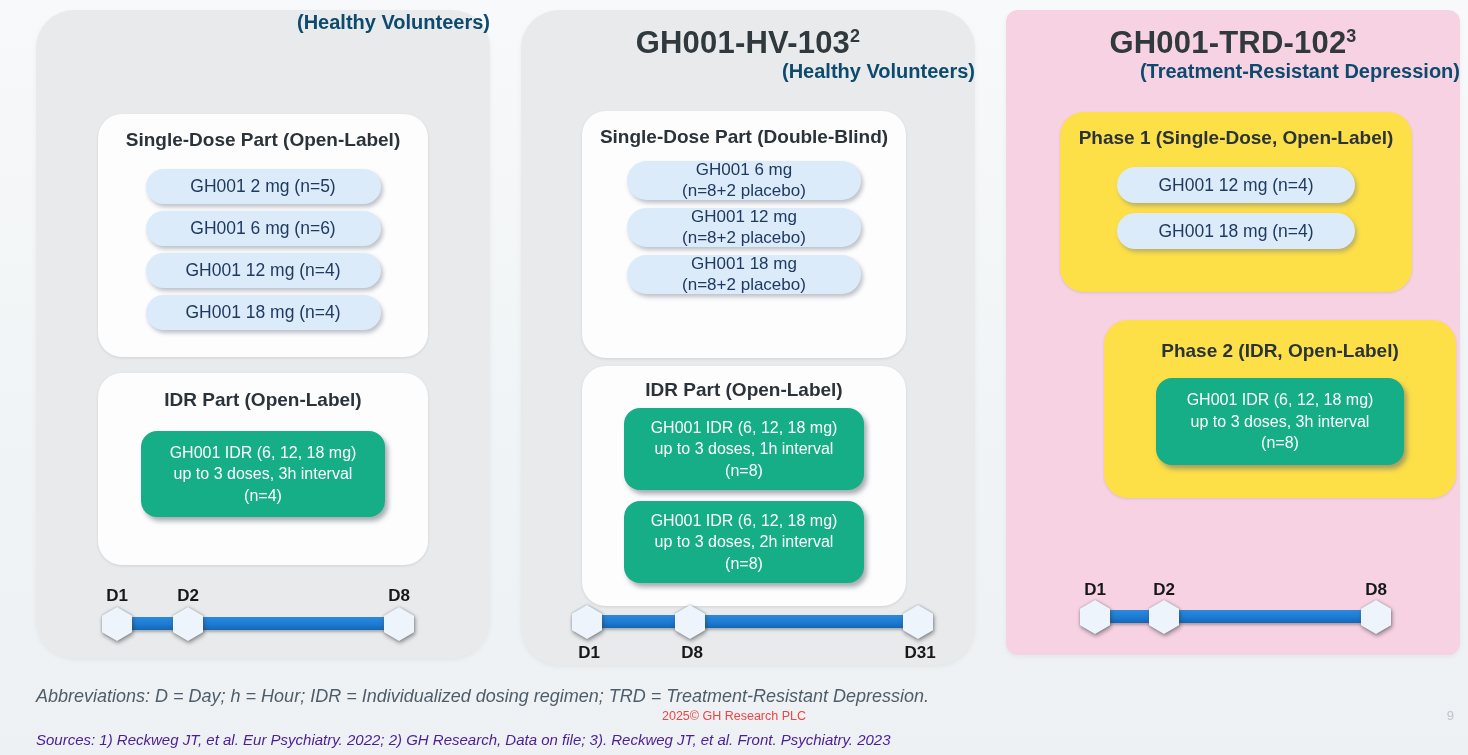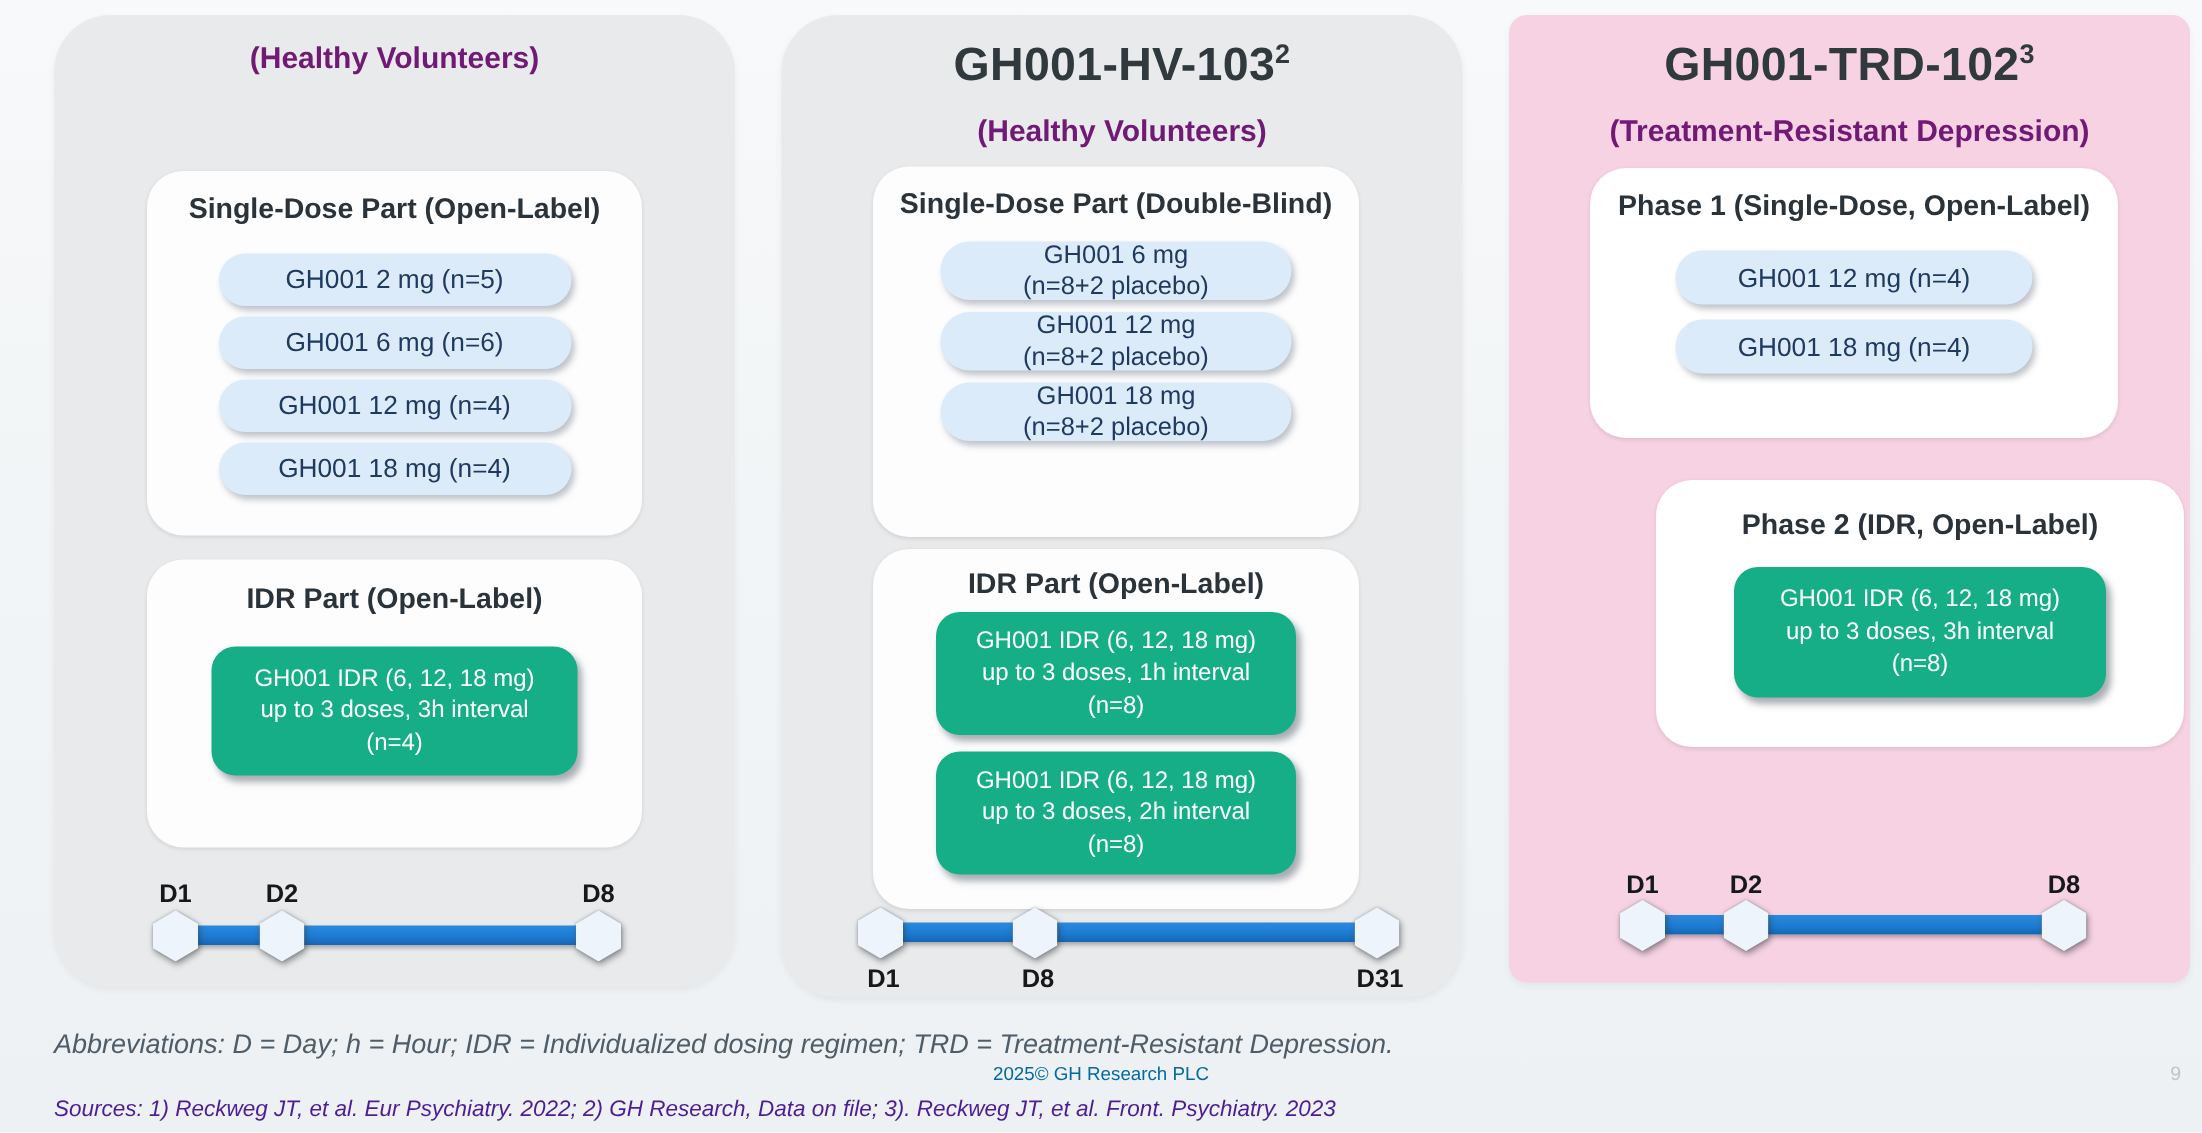--- a/index.html
+++ b/index.html
@@ -15,26 +15,26 @@
   .col { position:absolute; top:10px; width:454px; border-radius:38px; }
   .col.gray { background:#e8eaeb; box-shadow:0 2px 5px rgba(0,0,0,0.05); }
   .col.pink { background:#f7d2e2; box-shadow:0 2px 5px rgba(0,0,0,0.05); }
   #col1 { left:36px;   height:648px; }
   #col2 { left:521px;  height:655px; }
   #col3 { left:1006px; height:645px;border-radius:12px; }
 
   .col-title { margin-top:17px; text-align:center; font-weight:700; font-size:31px;
                color:#30393e; line-height:1.02; letter-spacing:0.2px; }
   .col-title sup { font-size:58%; }
-  .col-subtitle { text-align:center; font-weight:700; font-size:20px; color:#701a75; margin-top:18px; }
+  .col-subtitle { text-align:right; font-weight:700; font-size:20px; color:#0c4a6e; margin-top:1px; }
 
   
   .panel { position:absolute; background:#fdfdfe; border-radius:24px;
            box-shadow:0 1px 3px rgba(0,0,0,0.10); }
-  .col.pink .panel { background:#ffffff; }
+  .col.pink .panel { background:#fde047; }
   #c1s1 { left:62px; top:104px; width:330px; height:243px; }
   #c1s2 { left:62px; top:363px; width:330px; height:192px; }
   #c2s1 { left:61px; top:101px; width:324px; height:247px; }
   #c2s2 { left:61px; top:356px; width:324px; height:240px; }
   #c3s1 { left:54px; top:102px; width:352px; height:180px; }
   #c3s2 { left:54px; top:310px; width:352px; height:178px;margin-left:44px; }
 
   .panel-header { text-align:center; font-weight:700; font-size:19px; color:#2a333a; padding-top:15px; }
   #c1s2 .panel-header { padding-top:16px; }
   #c2s2 .panel-header { padding-top:13px; }
@@ -73,21 +73,21 @@
   .hex-wrap { position:absolute; width:30px; height:34px;
               filter:drop-shadow(1px 2px 2px rgba(0,0,0,0.35)) drop-shadow(0 0 1px rgba(120,130,140,0.55)); }
   .hex { width:30px; height:34px; background:#eef4fc;
          clip-path:polygon(50% 0,100% 26%,100% 74%,50% 100%,0 74%,0 26%); }
   .tl-label { position:absolute; transform:translateX(-50%); font-weight:700;
               font-size:17px; color:#16191c; }
 
   
   .abbrev  { position:absolute; left:36px; top:686px; font-style:italic; font-size:18px; color:#4e5d6a; }
   .sources { position:absolute; left:36px; top:731px; font-style:italic; font-size:15px; color:#4c1d95; }
-  .copyright { position:absolute; left:0; right:0; top:709px; text-align:center; font-size:12.5px; color:#0369a1; }
+  .copyright { position:absolute; left:0; right:0; top:709px; text-align:center; font-size:12.5px; color:#ef4444; }
   .pagenum { position:absolute; right:14px; top:708px; font-size:13px; color:#bdc5cb; }
 </style>
 </head>
 <body>
 
 <div class="slide">
 
   <div class="col gray" id="col1">
     <div class="col-subtitle">(Healthy Volunteers)</div>
 

